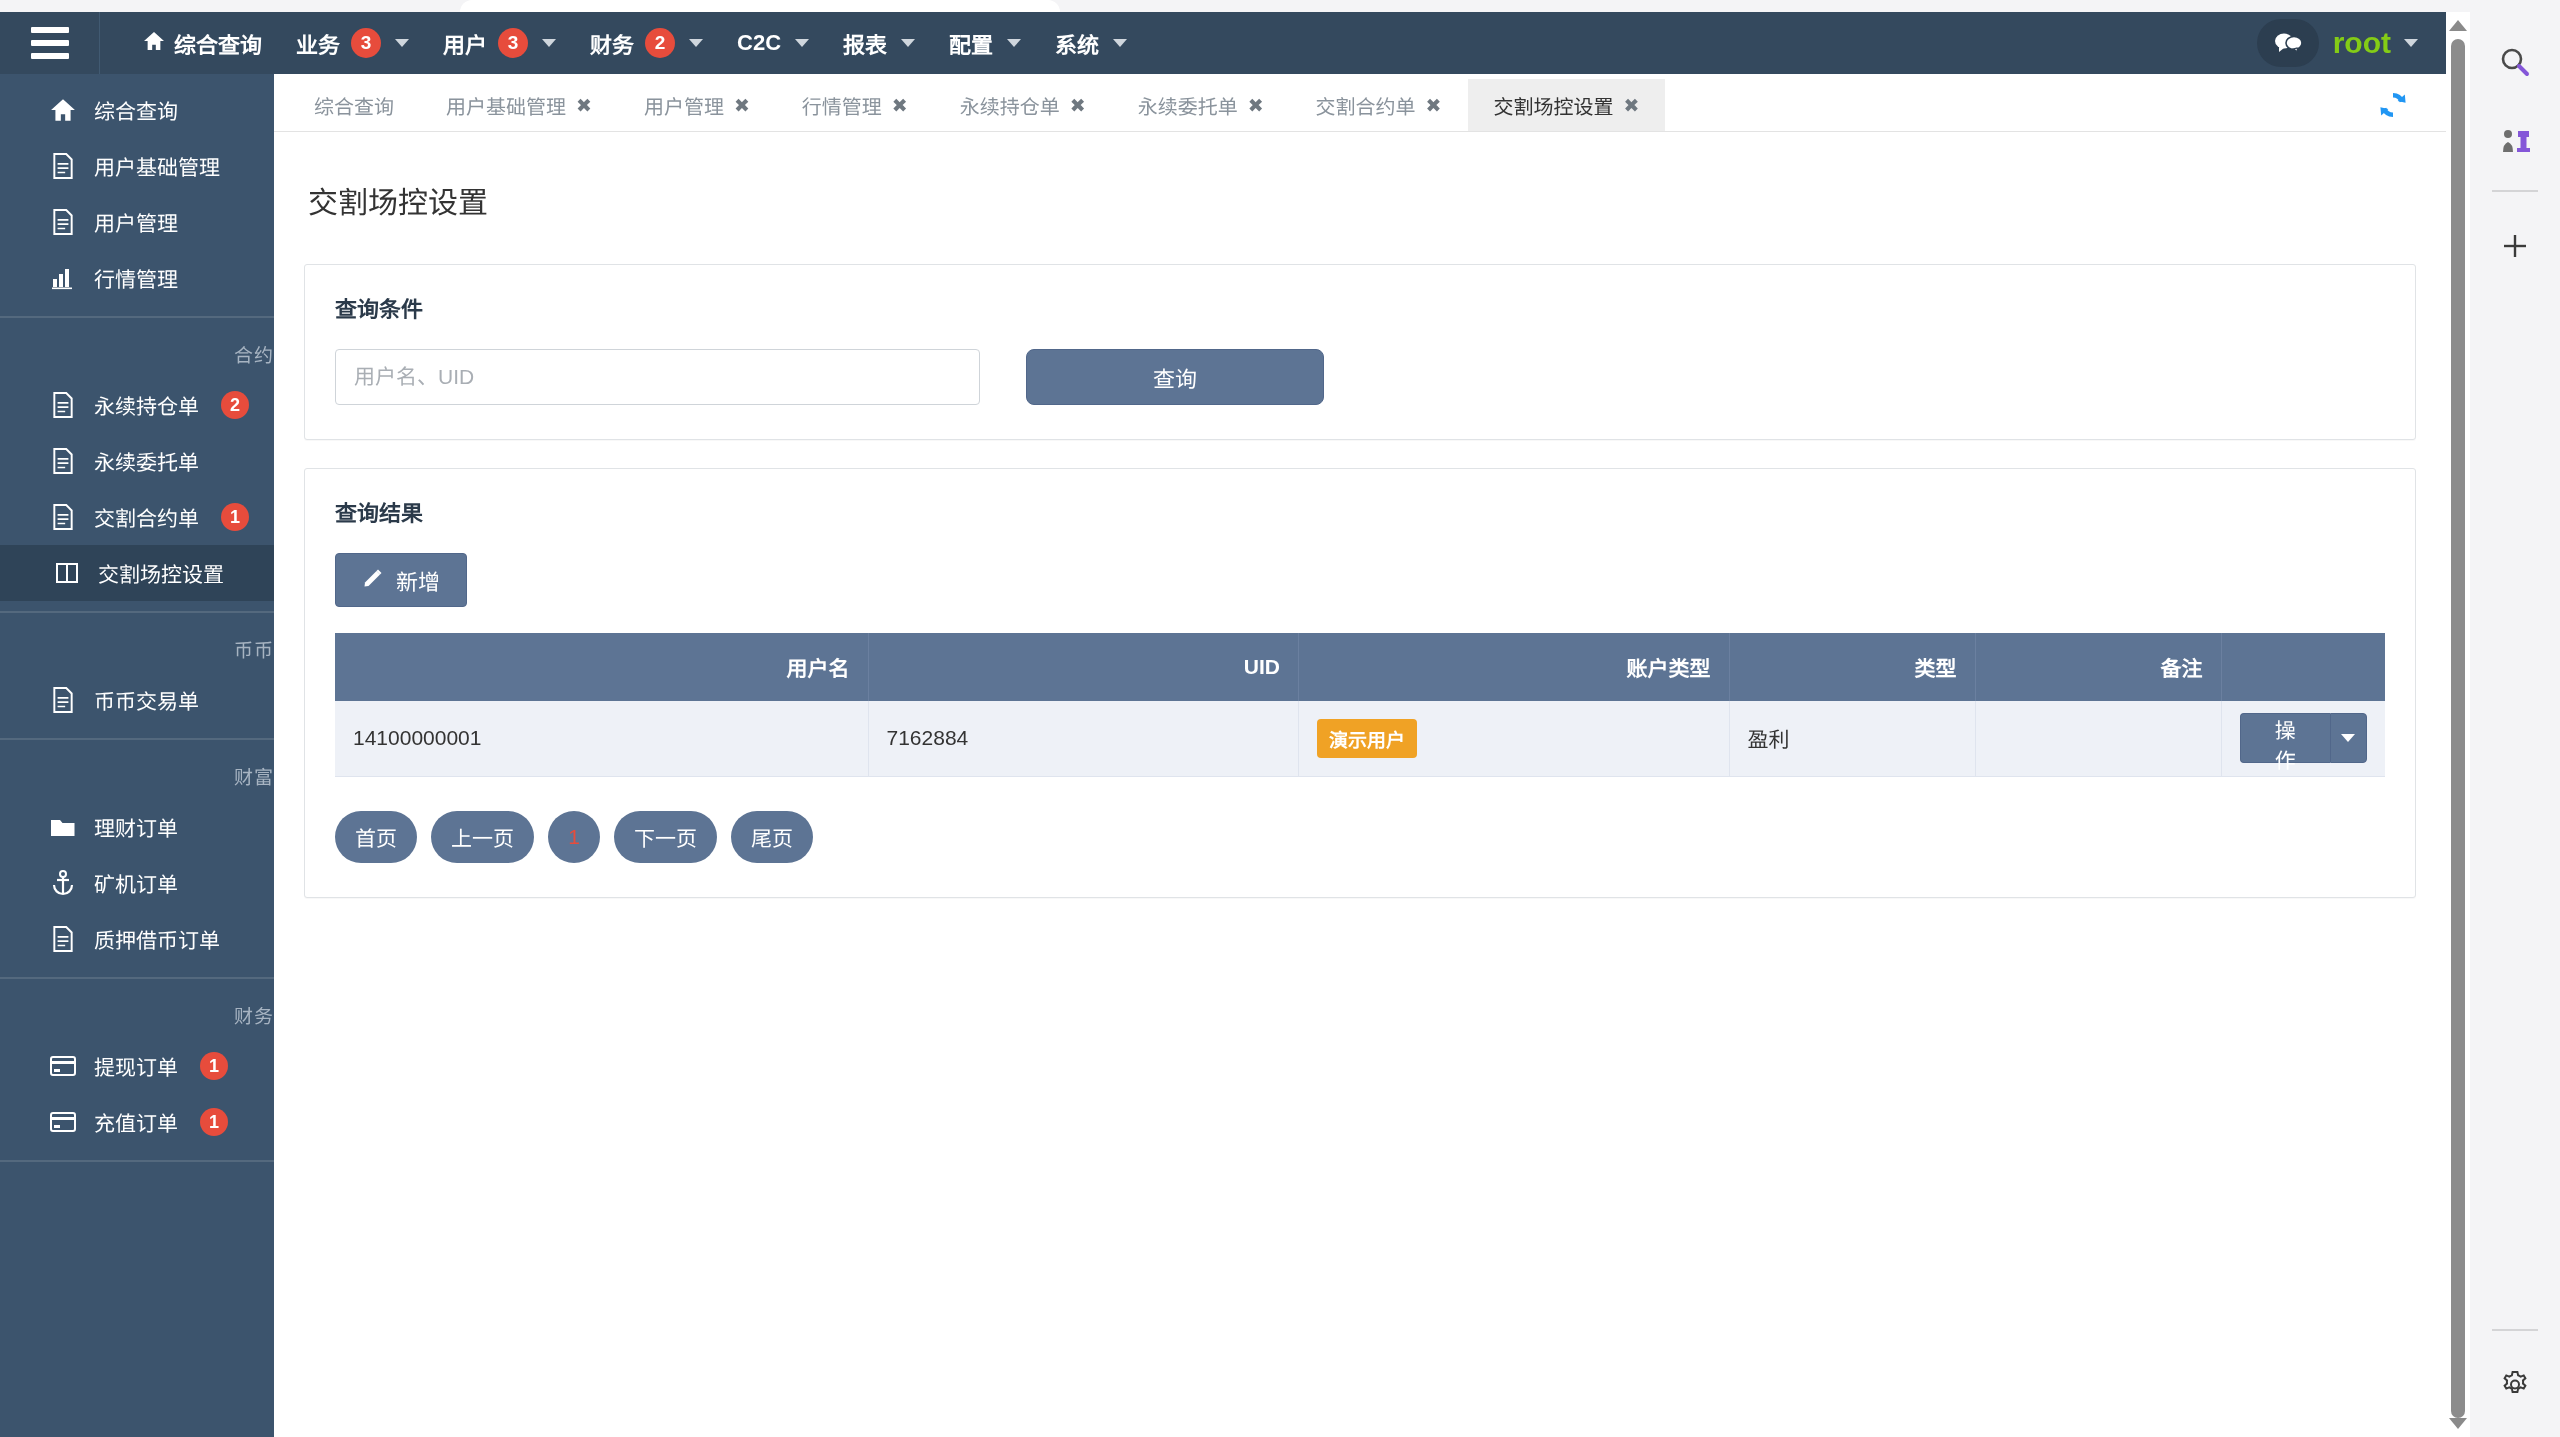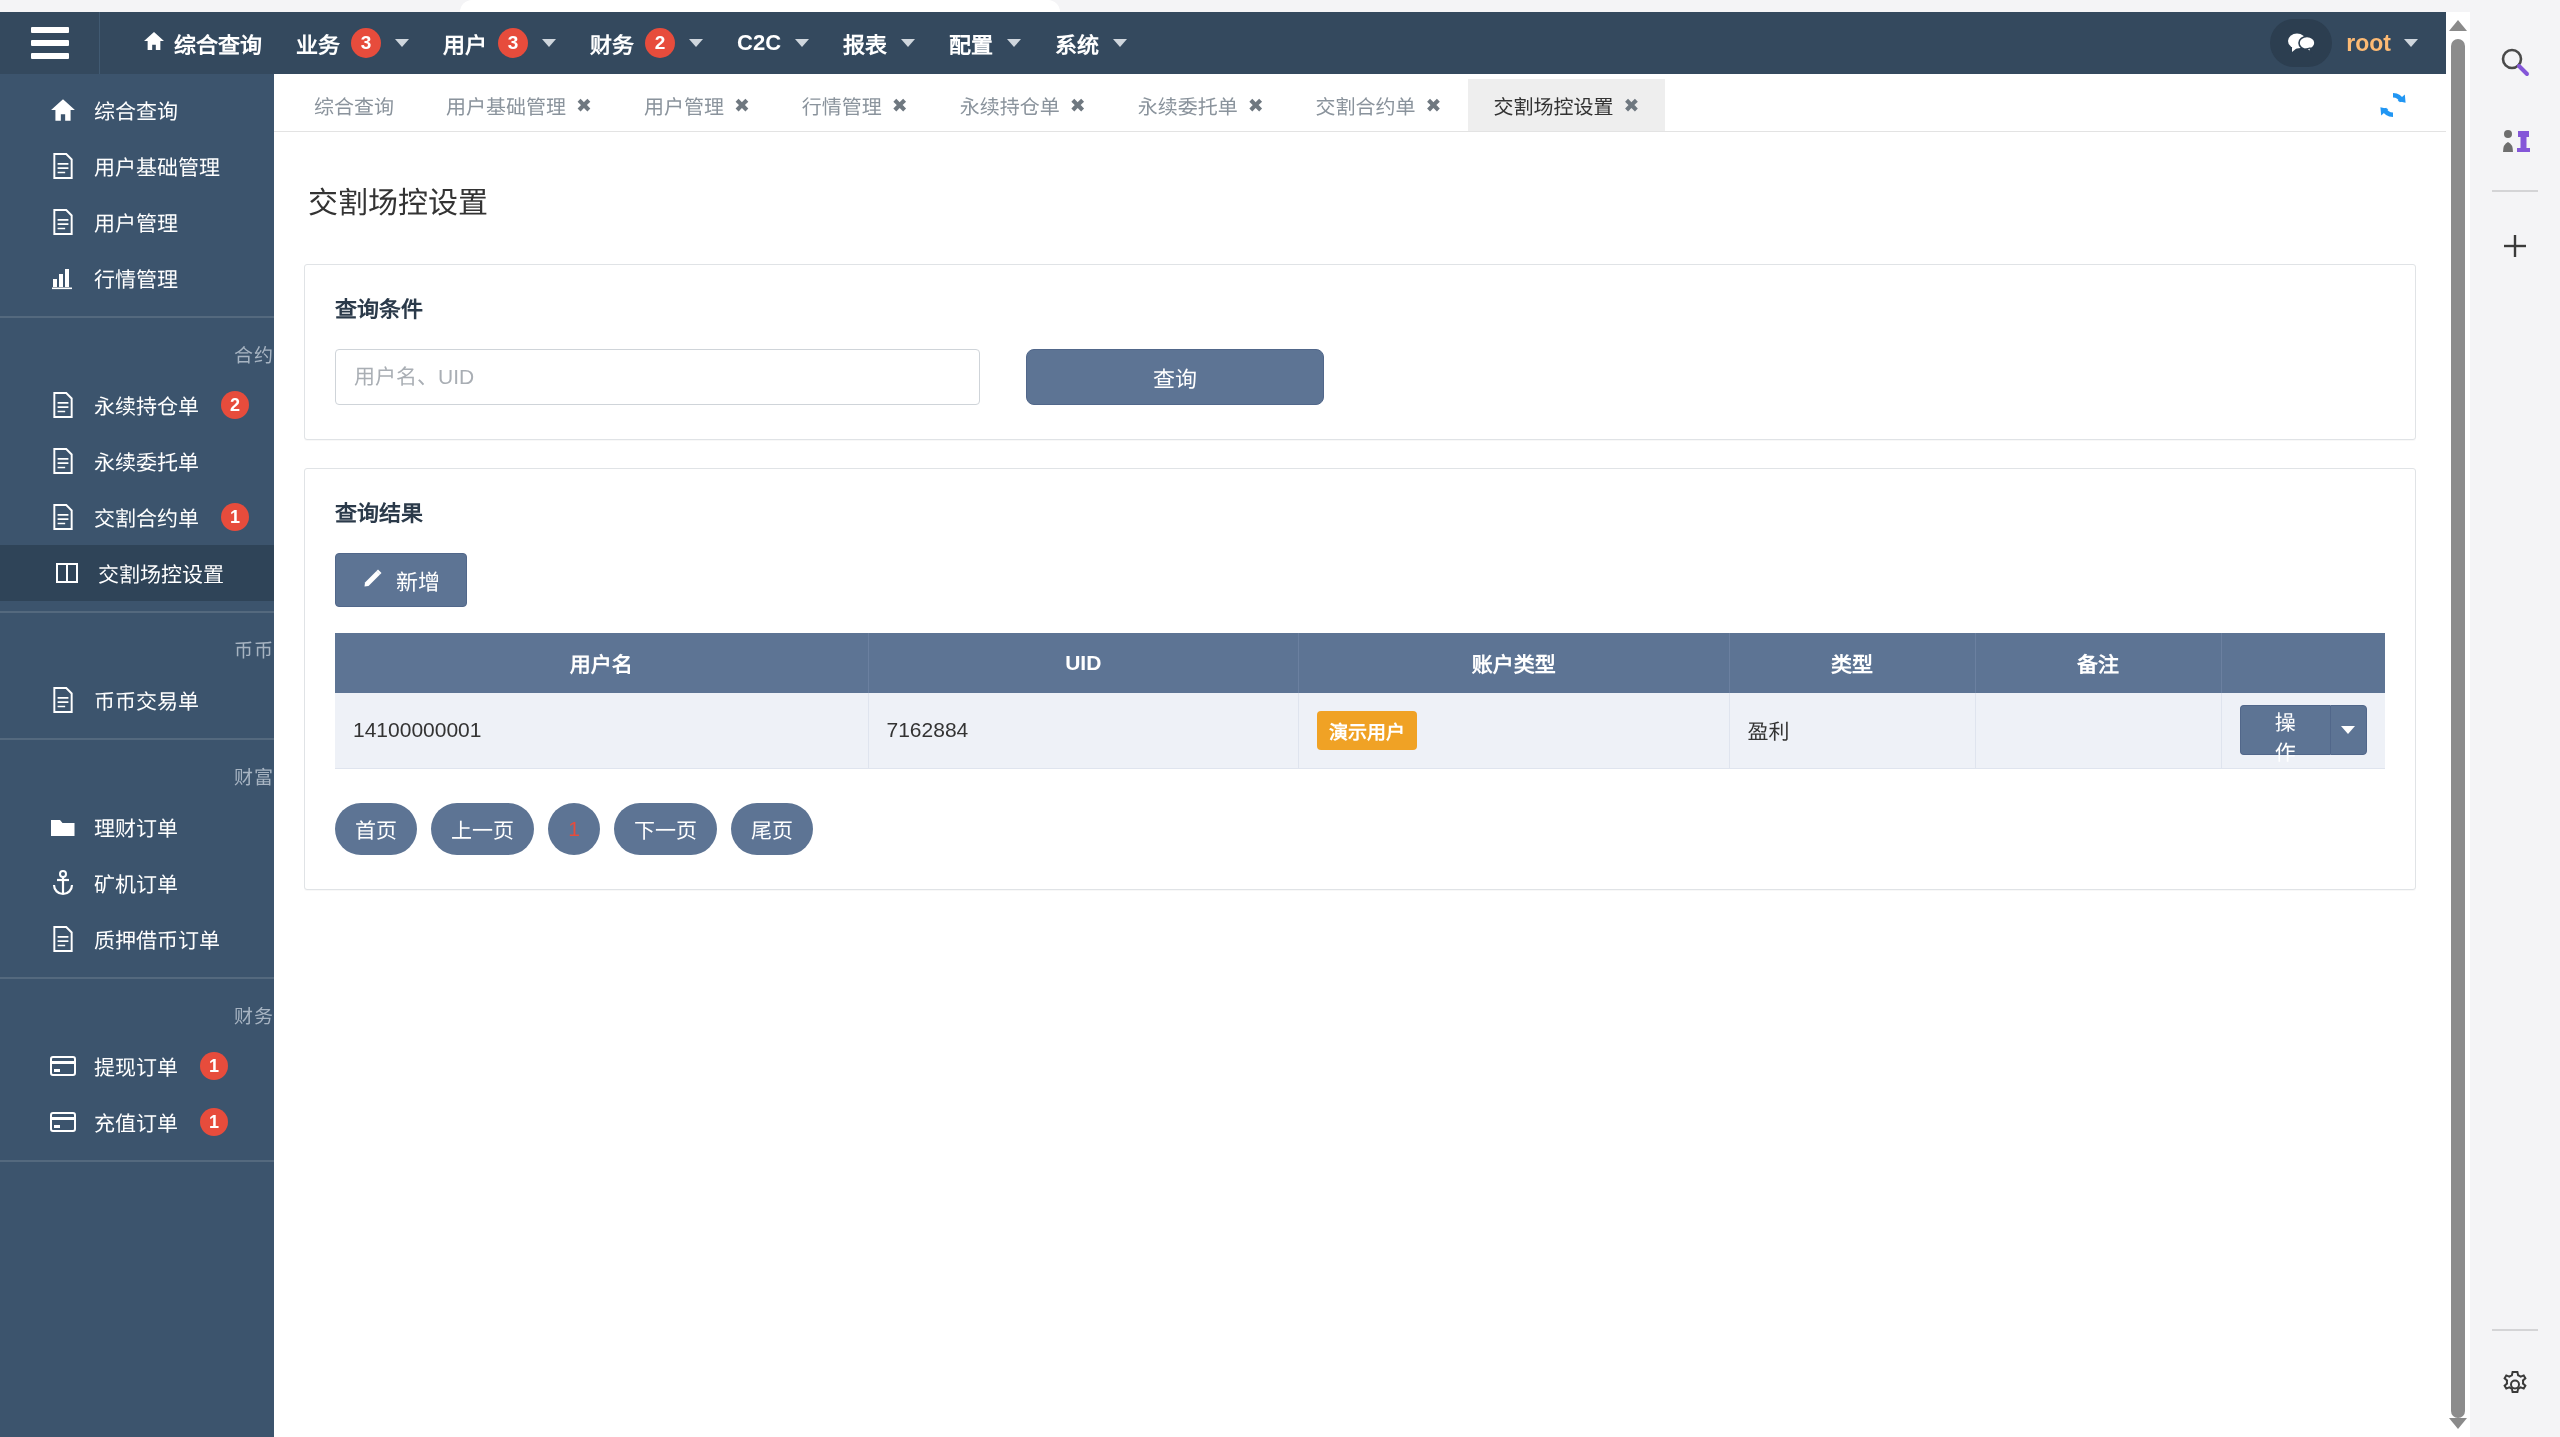--- a/index.html
+++ b/index.html
@@ -132,21 +132,21 @@
     display:flex; align-items:center;
     padding-right: 28px; gap: 14px;
   }
   #chat-pill {
     width: 62px; height: 48px; border-radius: 24px;
     background: #2c3e50;
     display:flex;align-items:center;justify-content:center;
     cursor:pointer;
   }
   #user-name {
-    color:#fdba74;font-size:23px;font-weight:bold;
+    color:#84cc16;font-size:30px;font-weight:bold;
     display:flex;align-items:center;gap:8px;cursor:pointer;
   }
 
   
   #sidebar {
     position: absolute;
     top: 62px; left: 0;
     width: 274px; height: 1363px;
     background: #3c546d;
     overflow: hidden;
@@ -251,22 +251,22 @@
     margin-bottom: 26px;
   }
 
   table.data-table {
     width: 100%;
     border-collapse: collapse;
     font-size: 21px;
   }
   table.data-table thead th {
     background: #5d7494; color:#fff;
-    text-align: center; font-weight: bold;
-    height: 60px; padding: 0 18px;
+    text-align: right; font-weight: bold;
+    height: 68px; padding: 0 18px;
     border-right: 1px solid #6b80a0;
     margin-left: 12px;
   }
   table.data-table thead th:last-child { border-right: none; }
   table.data-table tbody td {
     background: #eef1f7; color:#333;
     height: 75px; padding: 0 18px;
     border-right: 1px solid #dfe4ee;
     border-bottom: 1px solid #dfe4ee;
   }

